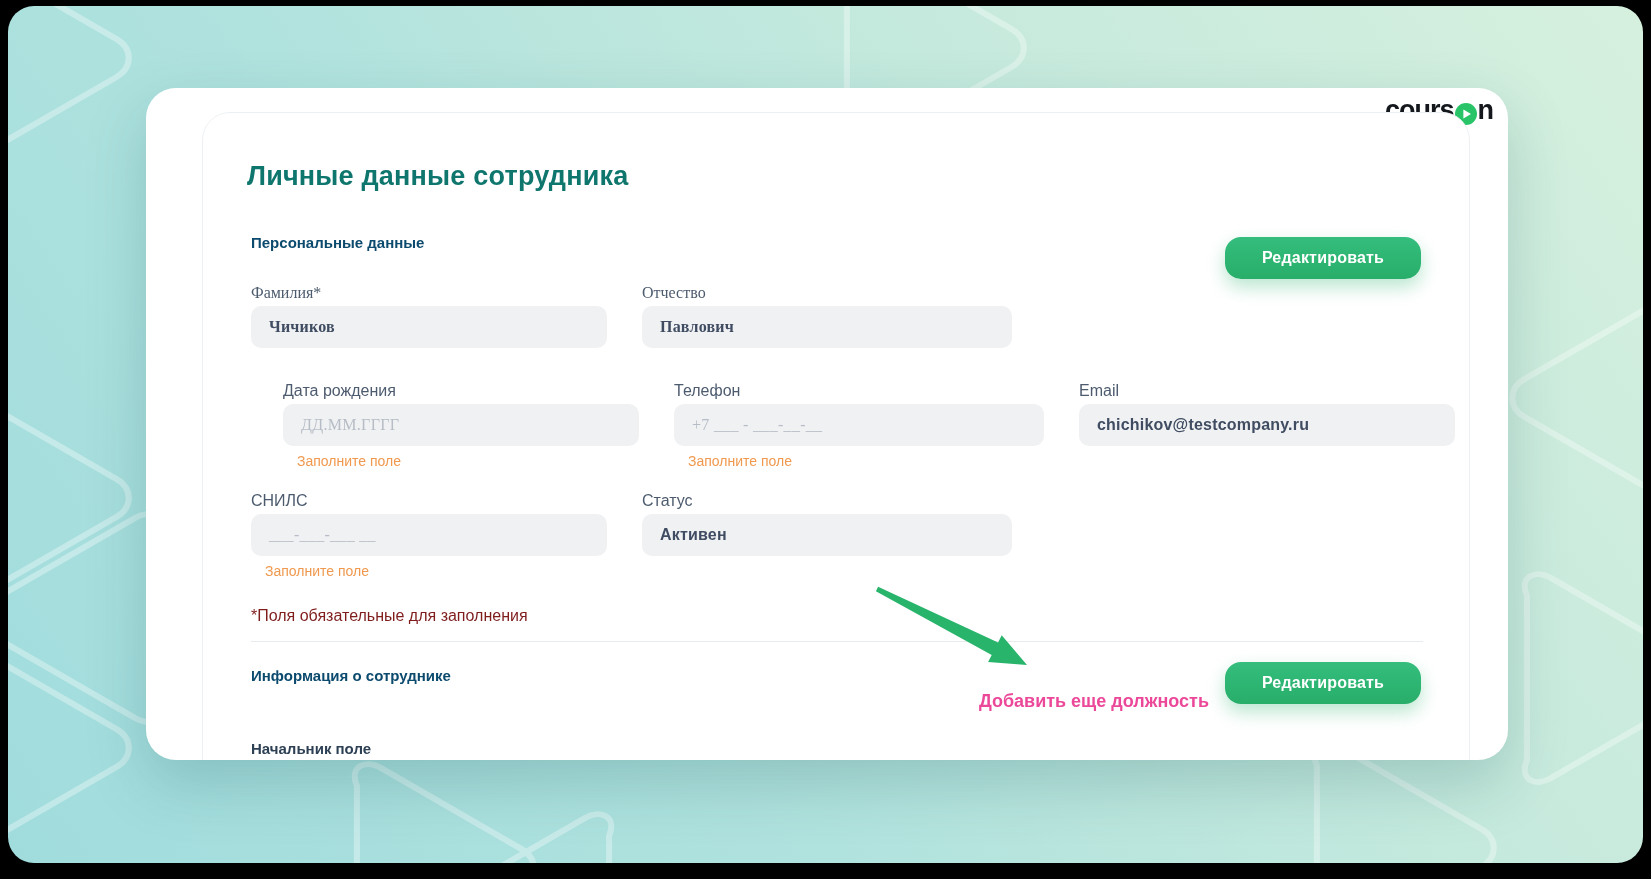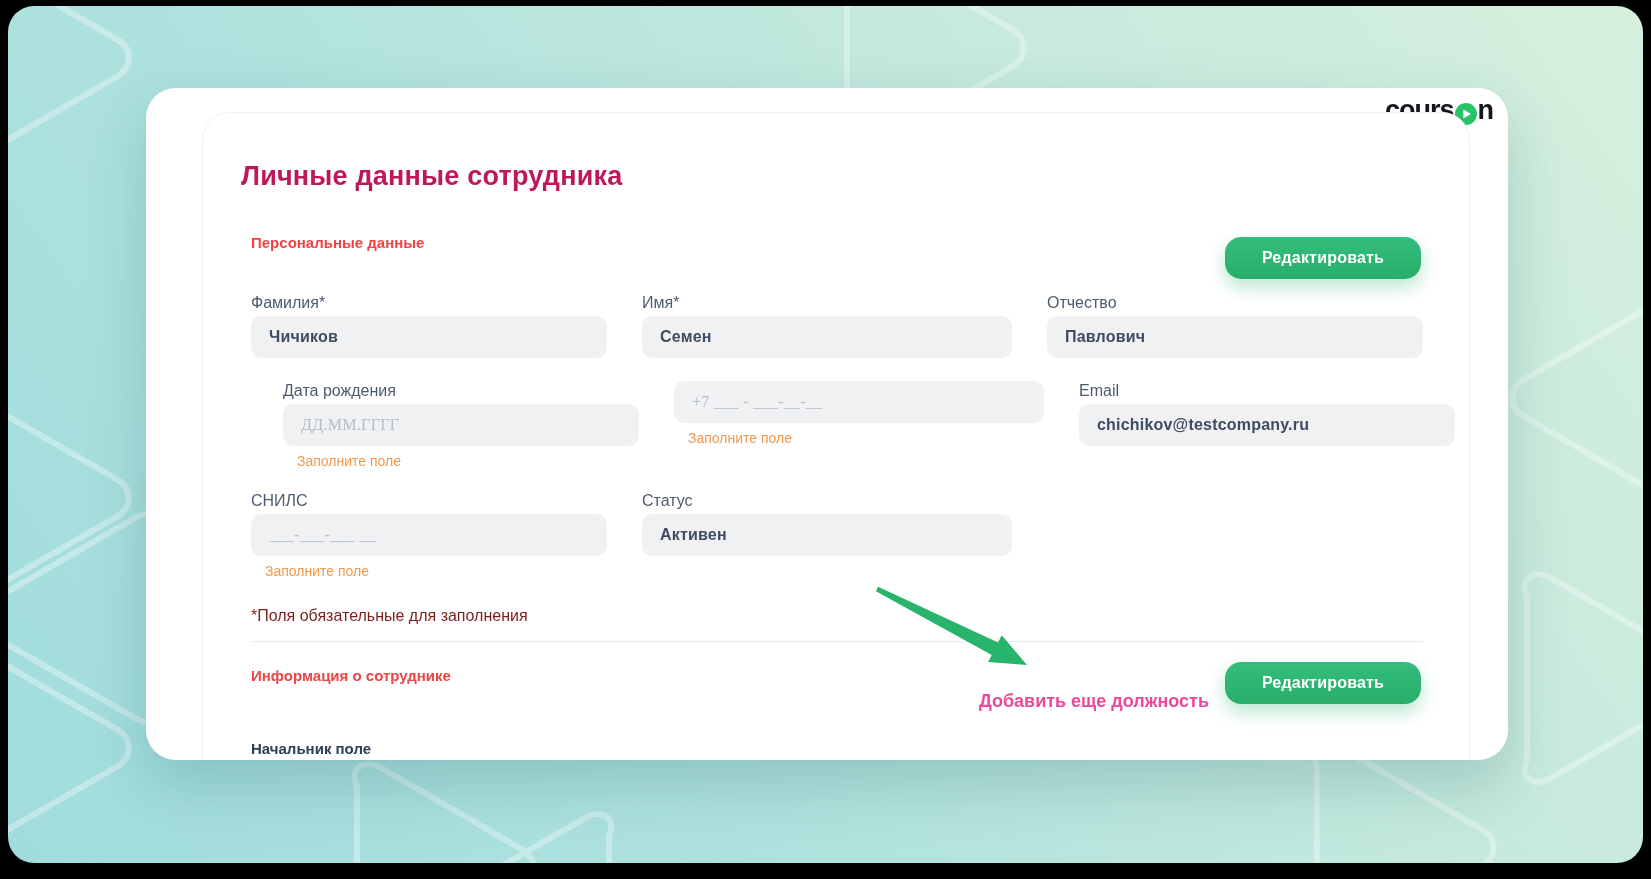--- a/index.html
+++ b/index.html
@@ -33,24 +33,24 @@
   }
   .logo .play-o { display:inline-block; width:22px; height:22px; margin:2px 1px 0 1px; }
 
   
   .card {
     position:absolute; left:56px; top:24px; width:1268px; height:700px;
     background:#fff; border:1px solid #edf0f3; border-radius:28px;
   }
 
   .page-title {
-    position:absolute; left:38px; top:48px;
-    font-size:27px; font-weight:bold; color:#be185d; letter-spacing:.2px;
-  }
-  .section-title { font-size:15px; font-weight:bold; color:#ef4444; }
+    position:absolute; left:44px; top:48px;
+    font-size:27px; font-weight:bold; color:#0f766e; letter-spacing:.2px;
+  }
+  .section-title { font-size:15px; font-weight:bold; color:#0c4a6e; }
   .sec1-title { position:absolute; left:48px; top:121px; }
   .sec2-title { position:absolute; left:48px; top:554px; }
 
   .btn {
     position:absolute; right:48px; width:196px; height:42px;
     border:none; border-radius:16px; cursor:pointer;
     background:linear-gradient(180deg,#34bd7d 0%,#28ae69 100%);
     color:#fff; font-size:16px; font-weight:bold; letter-spacing:.2px;
     font-family:"Liberation Sans", sans-serif;
     box-shadow:0 8px 18px rgba(41,178,108,.32);
@@ -61,21 +61,21 @@
   .add-link {
     position:absolute; top:578px; right:260px;
     font-size:18px; font-weight:bold; color:#ec4899;
     cursor:pointer; white-space:nowrap;
   }
 
   .field-row {
     position:absolute; left:48px; width:1172px;
     display:grid; grid-template-columns:356px 370px 376px; column-gap:35px;
   }
-  .row-1 { top:180px; }
+  .row-1 { top:170px;font-family:Liberation Serif, serif; }
   .row-2 { top:268px;margin-left:32px; }
   .row-3 { top:378px; }
 
   .field-label { font-size:16px; color:#4d5b6e; line-height:20px; margin-bottom:3px; }
   .input {
     height:42px; border-radius:10px; background:#f0f1f3;
     display:flex; align-items:center; padding:0 18px;
     font-size:16px;
   }
   .input .value { color:#3f4c61; font-weight:bold; letter-spacing:.2px;text-align:center; }
@@ -144,42 +144,37 @@
     <button class="btn btn-1">Редактировать</button>
 
     <div class="field-row row-1">
       <div class="cell">
         <div class="field-label">Фамилия*</div>
         <div class="input">
             <span class="value">Чичиков</span>
           </div>
       </div>
       <div class="cell">
-        <div class="field-label">Имя*</div>
-        <div class="input">
-            <span class="value">Семен</span>
-          </div>
-      </div>
-      <div class="cell">
         <div class="field-label">Отчество</div>
         <div class="input">
             <span class="value">Павлович</span>
           </div>
       </div>
     </div>
 
     <div class="field-row row-2">
       <div class="cell">
         <div class="field-label">Дата рождения</div>
         <div class="input">
             <span class="ph">ДД.ММ.ГГГГ</span>
           </div>
         <div class="field-error">Заполните поле</div>
       </div>
       <div class="cell">
+        <div class="field-label">Телефон</div>
         <div class="input">
             <span class="ph">+7 ___ - ___-__-__</span>
           </div>
         <div class="field-error">Заполните поле</div>
       </div>
       <div class="cell">
         <div class="field-label">Email</div>
         <div class="input">
             <span class="value">chichikov@testcompany.ru</span>
           </div>

